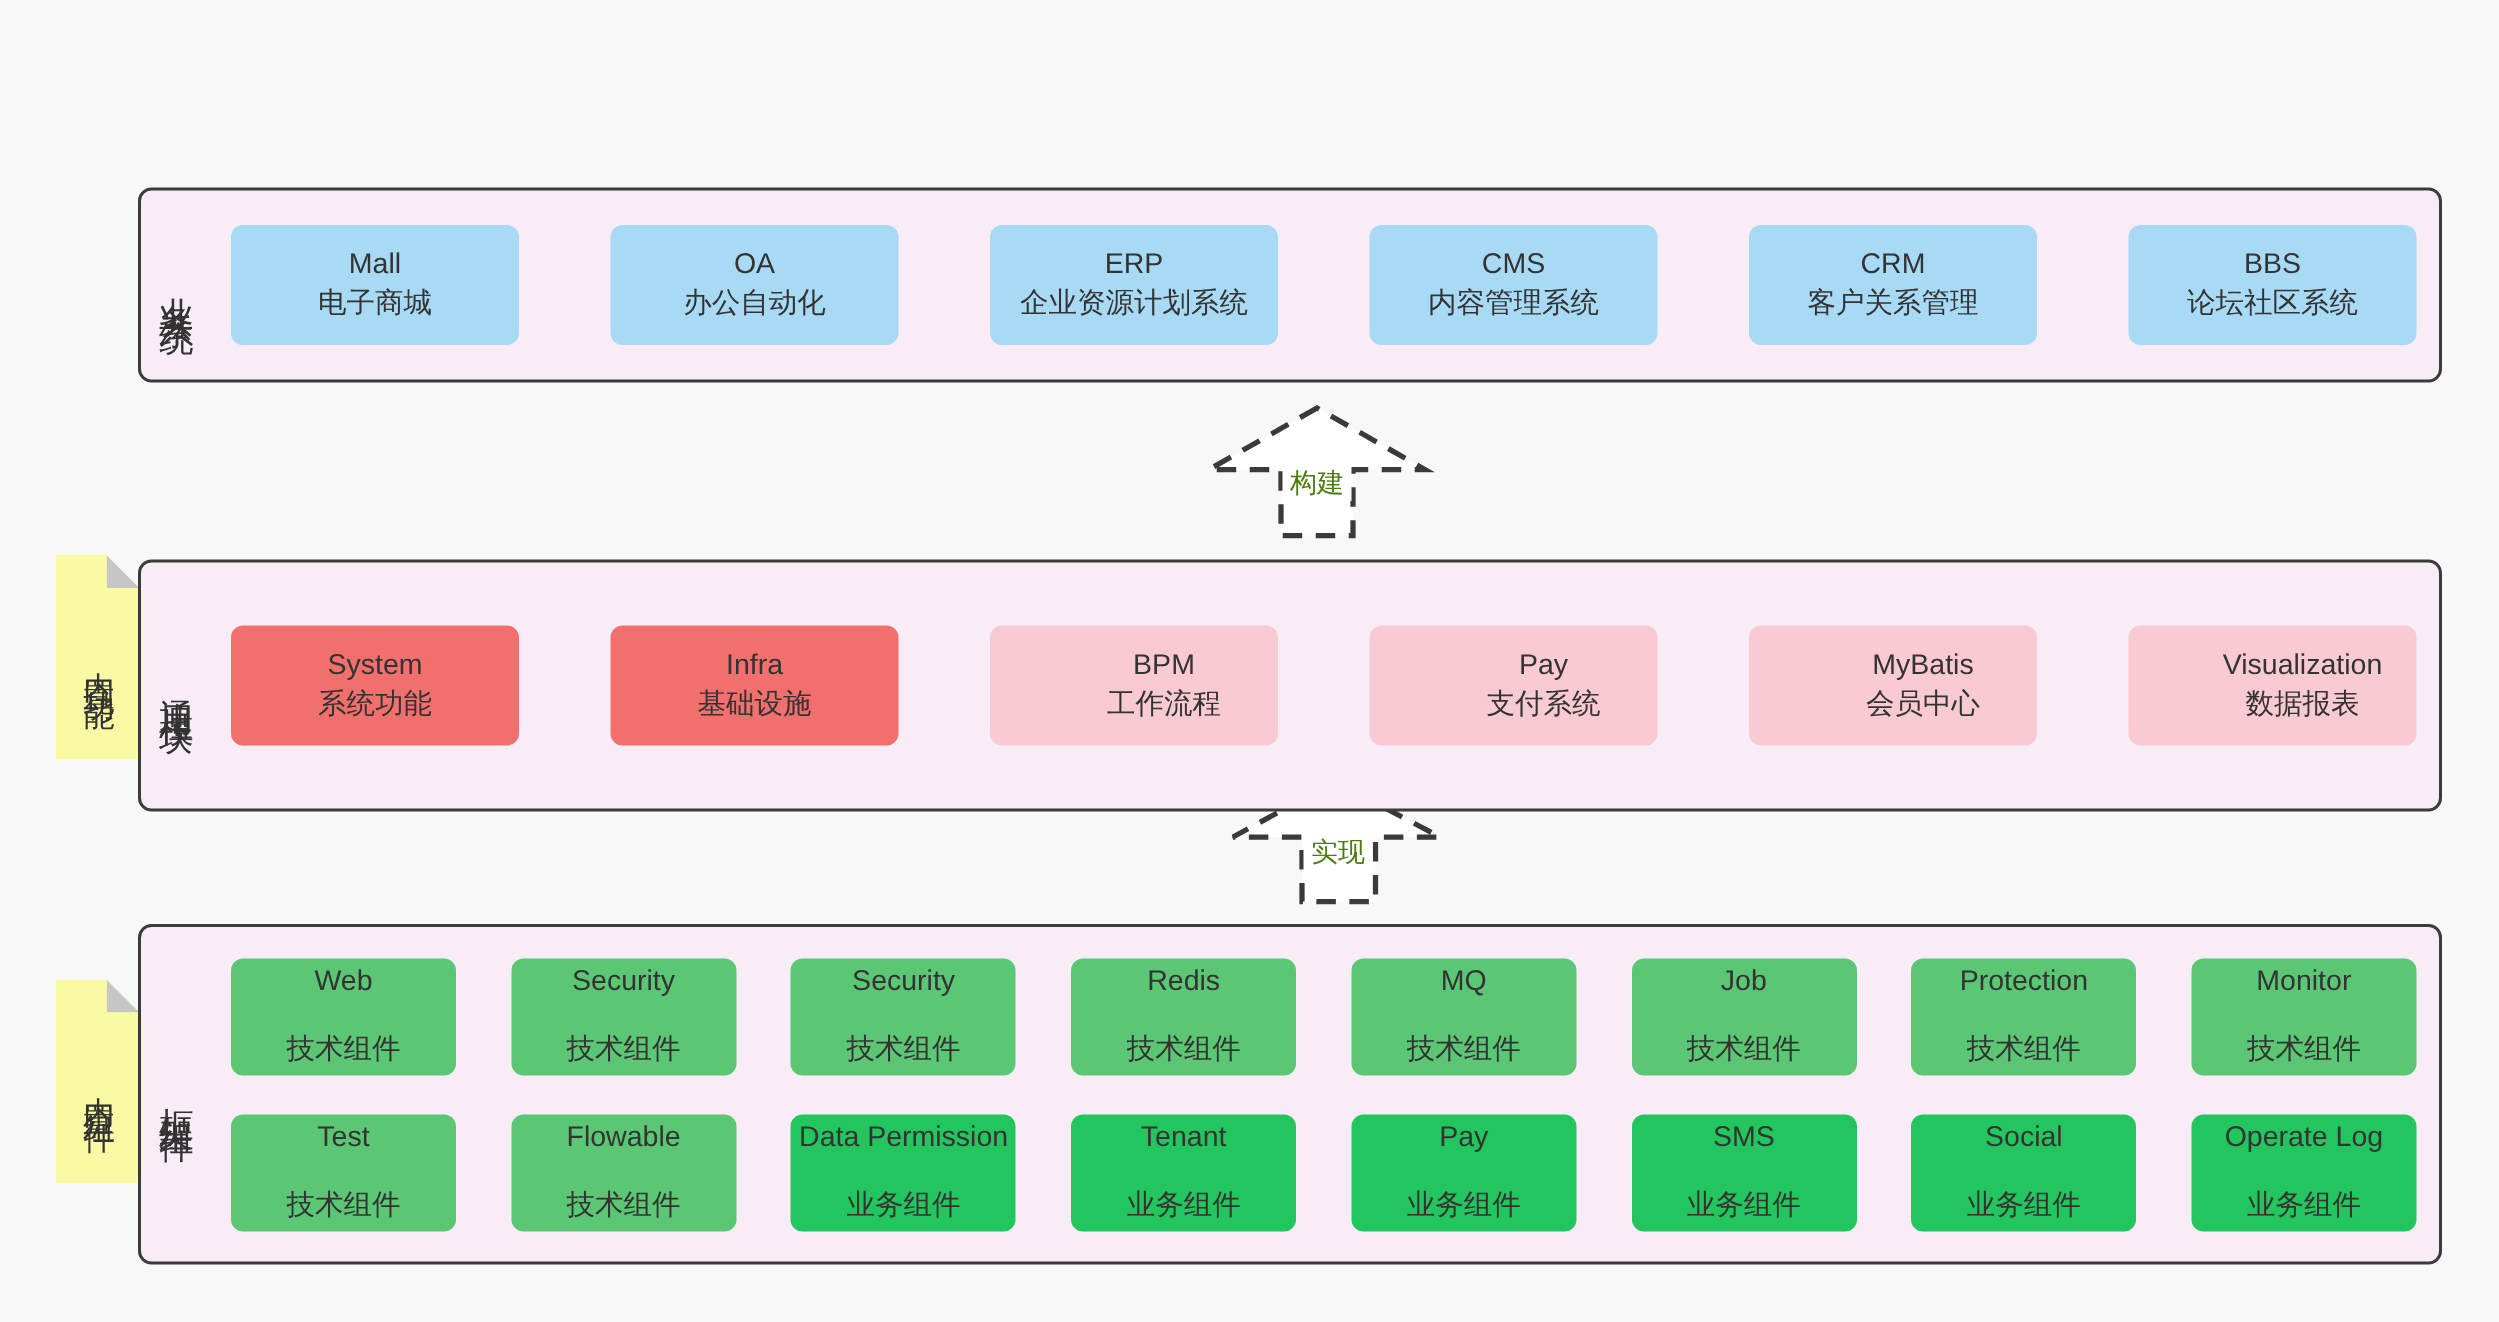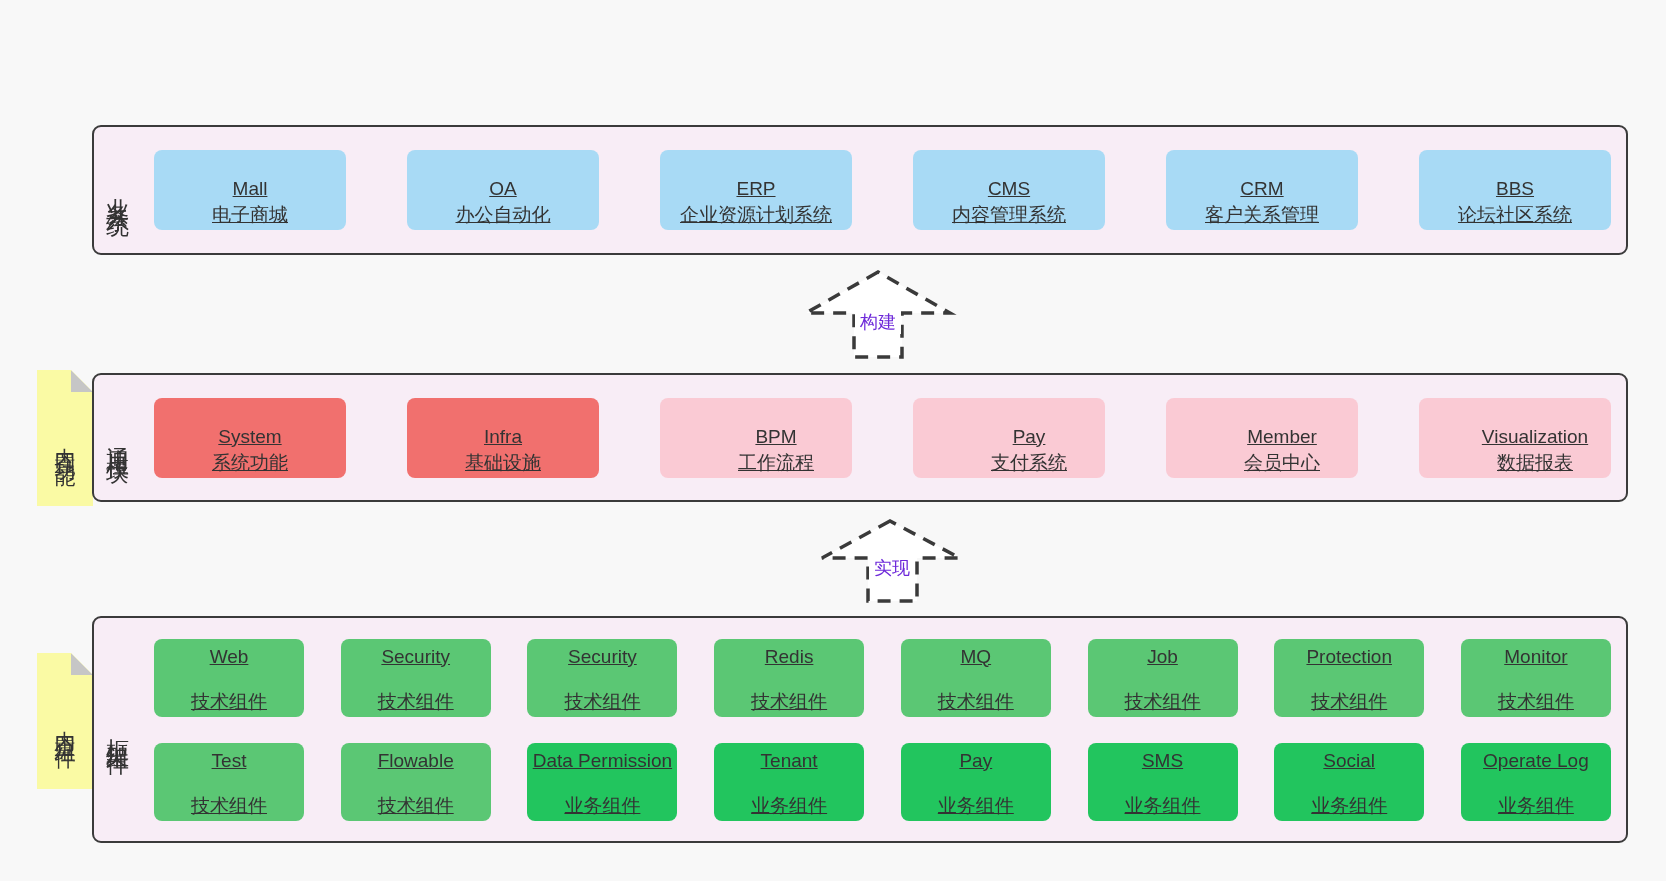--- a/index.html
+++ b/index.html
@@ -16,21 +16,21 @@
   .layer {
     position:absolute; left:92px; width:1536px;
     background:#f8edf6;
     border:2px solid #3b3b3b;
     border-radius:9px;
     box-sizing:border-box;
     display:flex; align-items:stretch;
     z-index:2;
   }
   .layer-1 { top:125px; height:130px; }
-  .layer-2 { top:373px; height:129px; }
+  .layer-2 { top:373px; height:168px; }
   .layer-3 { top:616px; height:227px; }
 
   .layer-label {
     writing-mode:vertical-rl; text-orientation:upright;
     font-size:23px; letter-spacing:5px; color:#333;
     margin:auto 0; padding-left:9px;
     white-space:nowrap;
   }
 
   .boxes {
@@ -42,26 +42,25 @@
     flex:1; display:flex; flex-direction:column;
     justify-content:center; gap:26px;
     padding:0 15px 0 20px;
   }
   .row { display:flex; justify-content:space-between; }
 
   
   .box {
     border-radius:8px;
     display:flex; flex-direction:column;
-    align-items:center; justify-content:flex-end;
+    align-items:center; justify-content:center;
     text-align:center;
     font-size:19px; line-height:26px;
     box-sizing:border-box;
     padding:2px 4px;
-    text-decoration:underline;
   }
   .box.wide  { width:192px; height:80px; }
   .box.small { width:150px; height:78px;gap:19px; }
 
   .blue       { background:#a8daf5; }
   .red        { background:#f1706e; }
   .pink       { background:#facad4;padding-left:44px; }
   .green      { background:#5bc774; }
   .lightgreen { background:#22c55e; }
 
@@ -90,21 +89,21 @@
   .arrow { position:absolute; z-index:1; }
   .arrow-1 { left:798px; top:266px; width:160px; height:95px; }
   .arrow-2 { left:817px; top:516px; width:150px; height:90px; }
   .arrow svg { display:block; width:100%; height:100%; }
   .arrow polygon {
     fill:#ffffff; stroke:#3a3a3a; stroke-width:3.5;
     stroke-dasharray:13 9; stroke-linejoin:miter;
   }
   .arrow-label {
     position:absolute; left:50%; transform:translateX(-50%);
-    background:#ffffff; color:#6d28d9;
+    background:#ffffff; color:#4d7c0f;
     font-size:18px; line-height:24px;
     padding:0 5px; white-space:nowrap;
   }
   .arrow-1 .arrow-label { top:44px; }
   .arrow-2 .arrow-label { top:40px; }
 </style>
 </head>
 <body>
 
 <div class="sticky sticky-2">
@@ -166,21 +165,21 @@
     </div>
     <div class="box wide pink">
       <div>BPM</div>
       <div>工作流程</div>
     </div>
     <div class="box wide pink">
       <div>Pay</div>
       <div>支付系统</div>
     </div>
     <div class="box wide pink">
-      <div>Member</div>
+      <div>MyBatis</div>
       <div>会员中心</div>
     </div>
     <div class="box wide pink">
       <div>Visualization</div>
       <div>数据报表</div>
     </div>
   </div>
 </div>
 
 <div class="arrow arrow-2">

